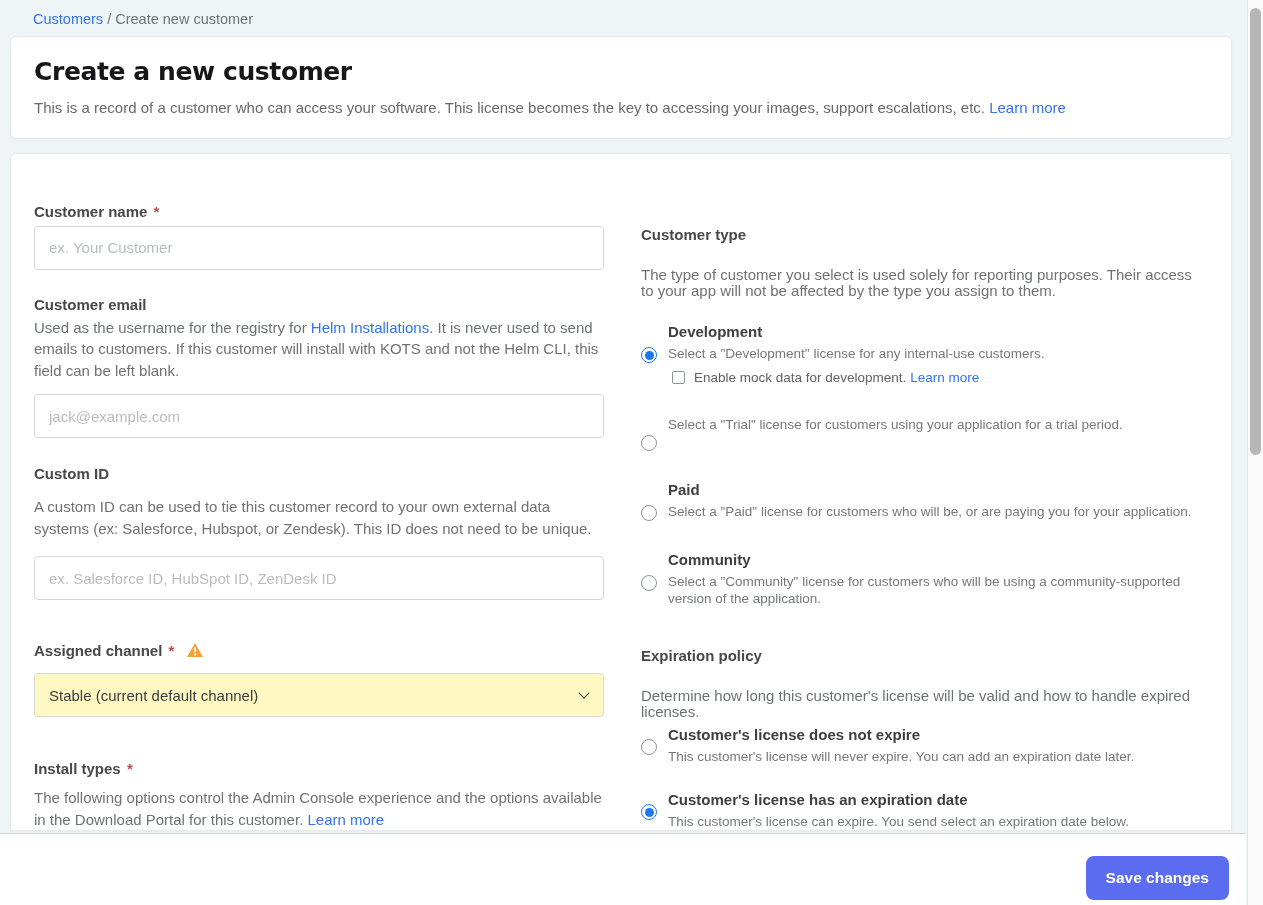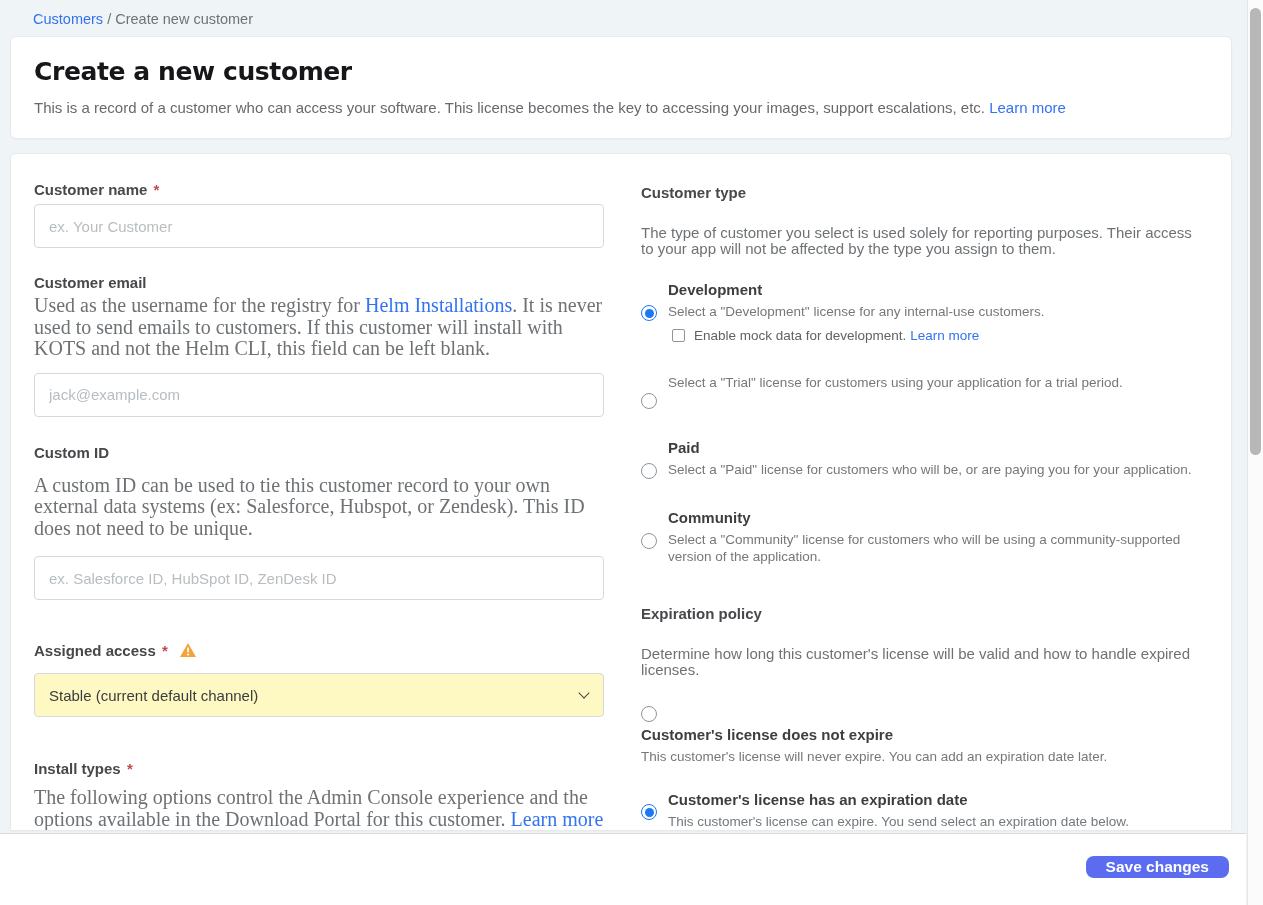--- a/index.html
+++ b/index.html
@@ -58,21 +58,21 @@
 
   .text-input {
     display:block; width:570px; height:44px;
     border:1px solid #d5d9dc; border-radius:4px;
     padding:16px 14px; font-size:15px; color:#333;
     font-family:"Liberation Sans", sans-serif;
     background:#fff; outline:none;
   }
   .text-input::placeholder { color:#b8bdc1; }
 
-  .desc { font-size:20px; color:#6e7275; line-height:21.5px;font-family:Liberation Serif, serif; }
+  .desc { font-size:15px; color:#6e7275; line-height:21.5px; }
 
   .select-wrap { position:relative; width:570px; }
   .select-box {
     width:570px; height:44px;
     border:1px solid #d5d9dc; border-radius:4px;
     background:#fef9c3; font-size:15px; color:#3b3c3e;
     font-family:"Liberation Sans", sans-serif;
     padding:0 32px 0 14px;
     -webkit-appearance:none; appearance:none; outline:none;
   }
@@ -121,32 +121,32 @@
   .checkbox-row { display:flex; align-items:center; margin-top:8px; padding-left:4px; }
   .checkbox {
     width:13px; height:13px; flex:none;
     border:1px solid #8e959a; border-radius:2px; background:#fff;
   }
   .checkbox-label { font-size:13.5px; color:#5f6266; margin-left:9px; }
 
   .mt-block1 { margin-top:24px; }
   .mt-block  { margin-top:26px; }
   .lbl-expiration { margin-top:40px; }
-  .mt-exp-opt1 { margin-top:15px;flex-direction:column; }
+  .mt-exp-opt1 { margin-top:6px; }
   .mt-exp-opt2 { margin-top:26px; }
 
   
   .footer {
     position:absolute; left:0; bottom:0;
     width:1246px; height:72px;
     background:#fff; border-top:1px solid #d8dadb;
   }
   .save-btn {
     position:absolute; right:17px; top:22px;
-    height:22px; padding:0 20px;
+    height:44px; padding:0 20px;
     background:#5b6cf0; border:none; border-radius:8px;
     color:#fff; font-size:15.5px; font-weight:700;
     font-family:"Liberation Sans", sans-serif;
     cursor:pointer;
   }
 
   
   .scrollbar {
     position:absolute; right:0; top:0;
     width:16px; height:905px;
@@ -186,21 +186,21 @@
     <div class="desc desc-email">
       <span>Used as the username for the registry for </span><span class="link">Helm Installations</span><span>. It is never used to send emails to customers. If this customer will install with KOTS and not the Helm CLI, this field can be left blank.</span>
     </div>
     <input class="text-input mt-input2" type="text" placeholder="jack@example.com" style="">
 
     <div class="field-label lbl-custom">Custom ID</div>
     <div class="desc desc-custom">A custom ID can be used to tie this customer record to your own external data systems (ex: Salesforce, Hubspot, or Zendesk). This ID does not need to be unique.</div>
     <input class="text-input mt-input3" type="text" placeholder="ex. Salesforce ID, HubSpot ID, ZenDesk ID" style="">
 
     <div class="field-label lbl-channel">
-      <span>Assigned access</span>
+      <span>Assigned channel</span>
       <span class="req">*</span>
       <svg class="warn-icon" width="18" height="16" viewBox="0 0 18 16">
         <path d="M9 1 L17 15 H1 Z" fill="#f2a33c" stroke="#ecob3a" stroke-width="0" stroke-linejoin="round"></path>
         <rect x="8.2" y="5.2" width="1.7" height="5.2" rx="0.85" fill="#fff"></rect>
         <circle cx="9.05" cy="12.5" r="1" fill="#fff"></circle>
       </svg>
     </div>
     <div class="select-wrap mt-select">
       <select class="select-box">
         <option>Stable (current default channel)</option>

